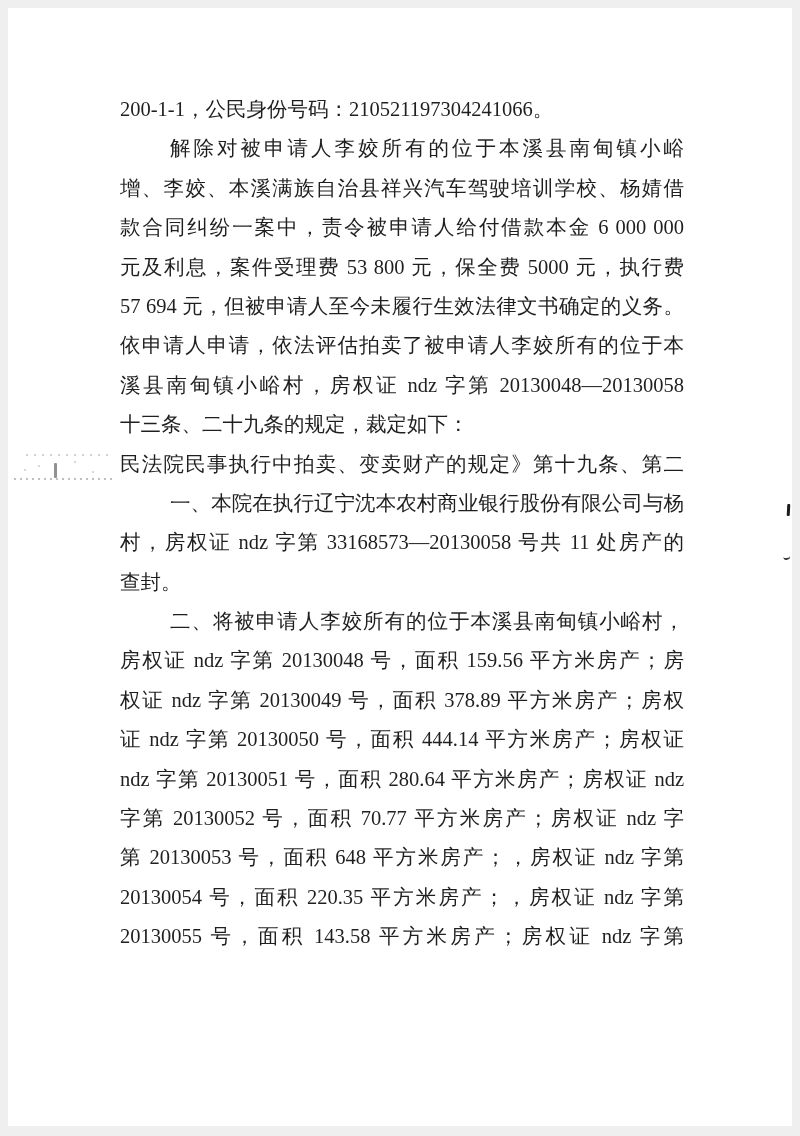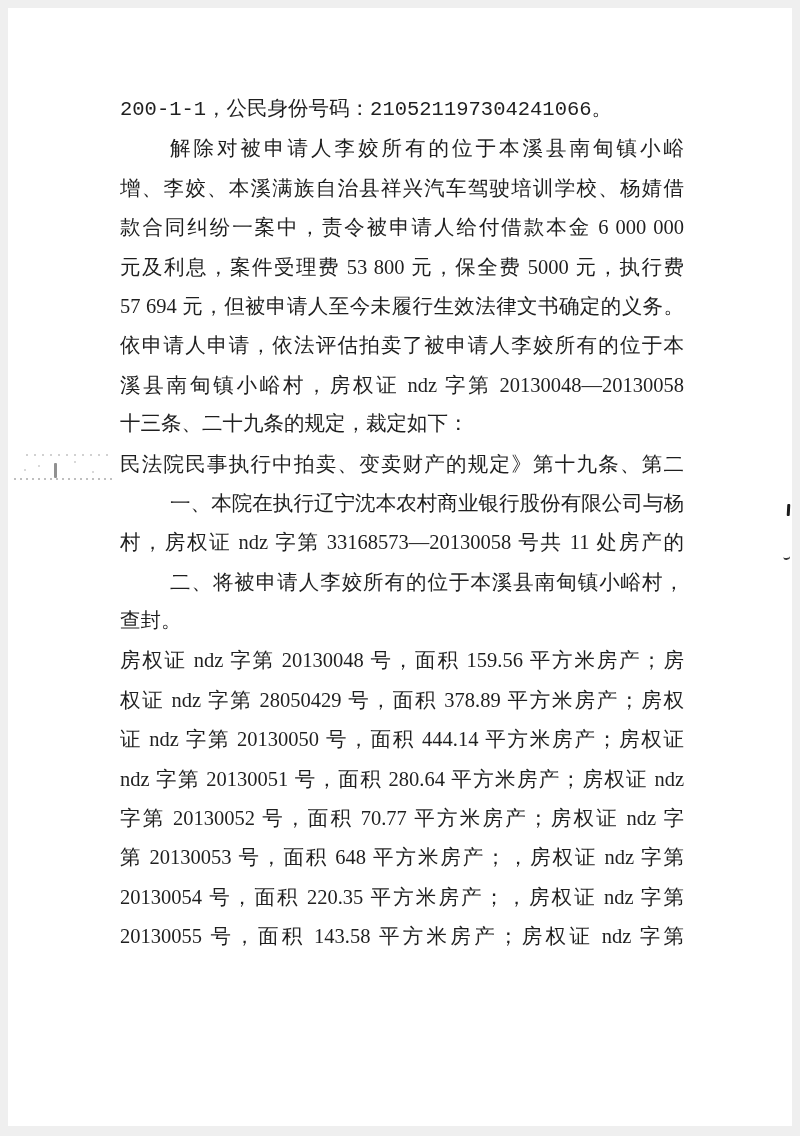--- a/index.html
+++ b/index.html
@@ -36,21 +36,20 @@
   .ln {
     height: 39.4px;
     line-height: 39.4px;
     text-align: justify;
     text-align-last: justify;
     overflow: hidden;
   }
   .ln.l {
     text-align: left;
     text-align-last: left;
-    font-family: Liberation Mono, monospace;
   }
   .ln.ind {
     text-indent: 50px;
   }
   
   .smudge {
     position: absolute;
     left: 2px;
     top: 437px;
     width: 105px;
@@ -123,24 +122,24 @@
       <div class="ln">增、李姣、本溪满族自治县祥兴汽车驾驶培训学校、杨婧借</div>
       <div class="ln">款合同纠纷一案中，责令被申请人给付借款本金 6 000 000</div>
       <div class="ln">元及利息，案件受理费 53 800 元，保全费 5000 元，执行费</div>
       <div class="ln">57 694 元，但被申请人至今未履行生效法律文书确定的义务。</div>
       <div class="ln">依申请人申请，依法评估拍卖了被申请人李姣所有的位于本</div>
       <div class="ln">溪县南甸镇小峪村，房权证 ndz 字第 20130048—20130058</div>
       <div class="ln l">十三条、二十九条的规定，裁定如下：</div>
       <div class="ln">民法院民事执行中拍卖、变卖财产的规定》第十九条、第二</div>
       <div class="ln ind">一、本院在执行辽宁沈本农村商业银行股份有限公司与杨</div>
       <div class="ln">村，房权证 ndz 字第 33168573—20130058 号共 11 处房产的</div>
+      <div class="ln l">查封。</div>
       <div class="ln ind">二、将被申请人李姣所有的位于本溪县南甸镇小峪村，</div>
-      <div class="ln l">查封。</div>
       <div class="ln">房权证 ndz 字第 20130048 号，面积 159.56 平方米房产；房</div>
-      <div class="ln">权证 ndz 字第 28050429 号，面积 378.89 平方米房产；房权</div>
+      <div class="ln">权证 ndz 字第 20130049 号，面积 378.89 平方米房产；房权</div>
       <div class="ln">证 ndz 字第 20130050 号，面积 444.14 平方米房产；房权证</div>
       <div class="ln">ndz 字第 20130051 号，面积 280.64 平方米房产；房权证 ndz</div>
       <div class="ln">字第 20130052 号，面积 70.77 平方米房产；房权证 ndz 字</div>
       <div class="ln">第 20130053 号，面积 648 平方米房产；，房权证 ndz 字第</div>
       <div class="ln">20130054 号，面积 220.35 平方米房产；，房权证 ndz 字第</div>
       <div class="ln">20130055 号，面积 143.58 平方米房产；房权证 ndz 字第</div>
     </div>
 
     <div class="smudge">
       <div class="row1"></div>

